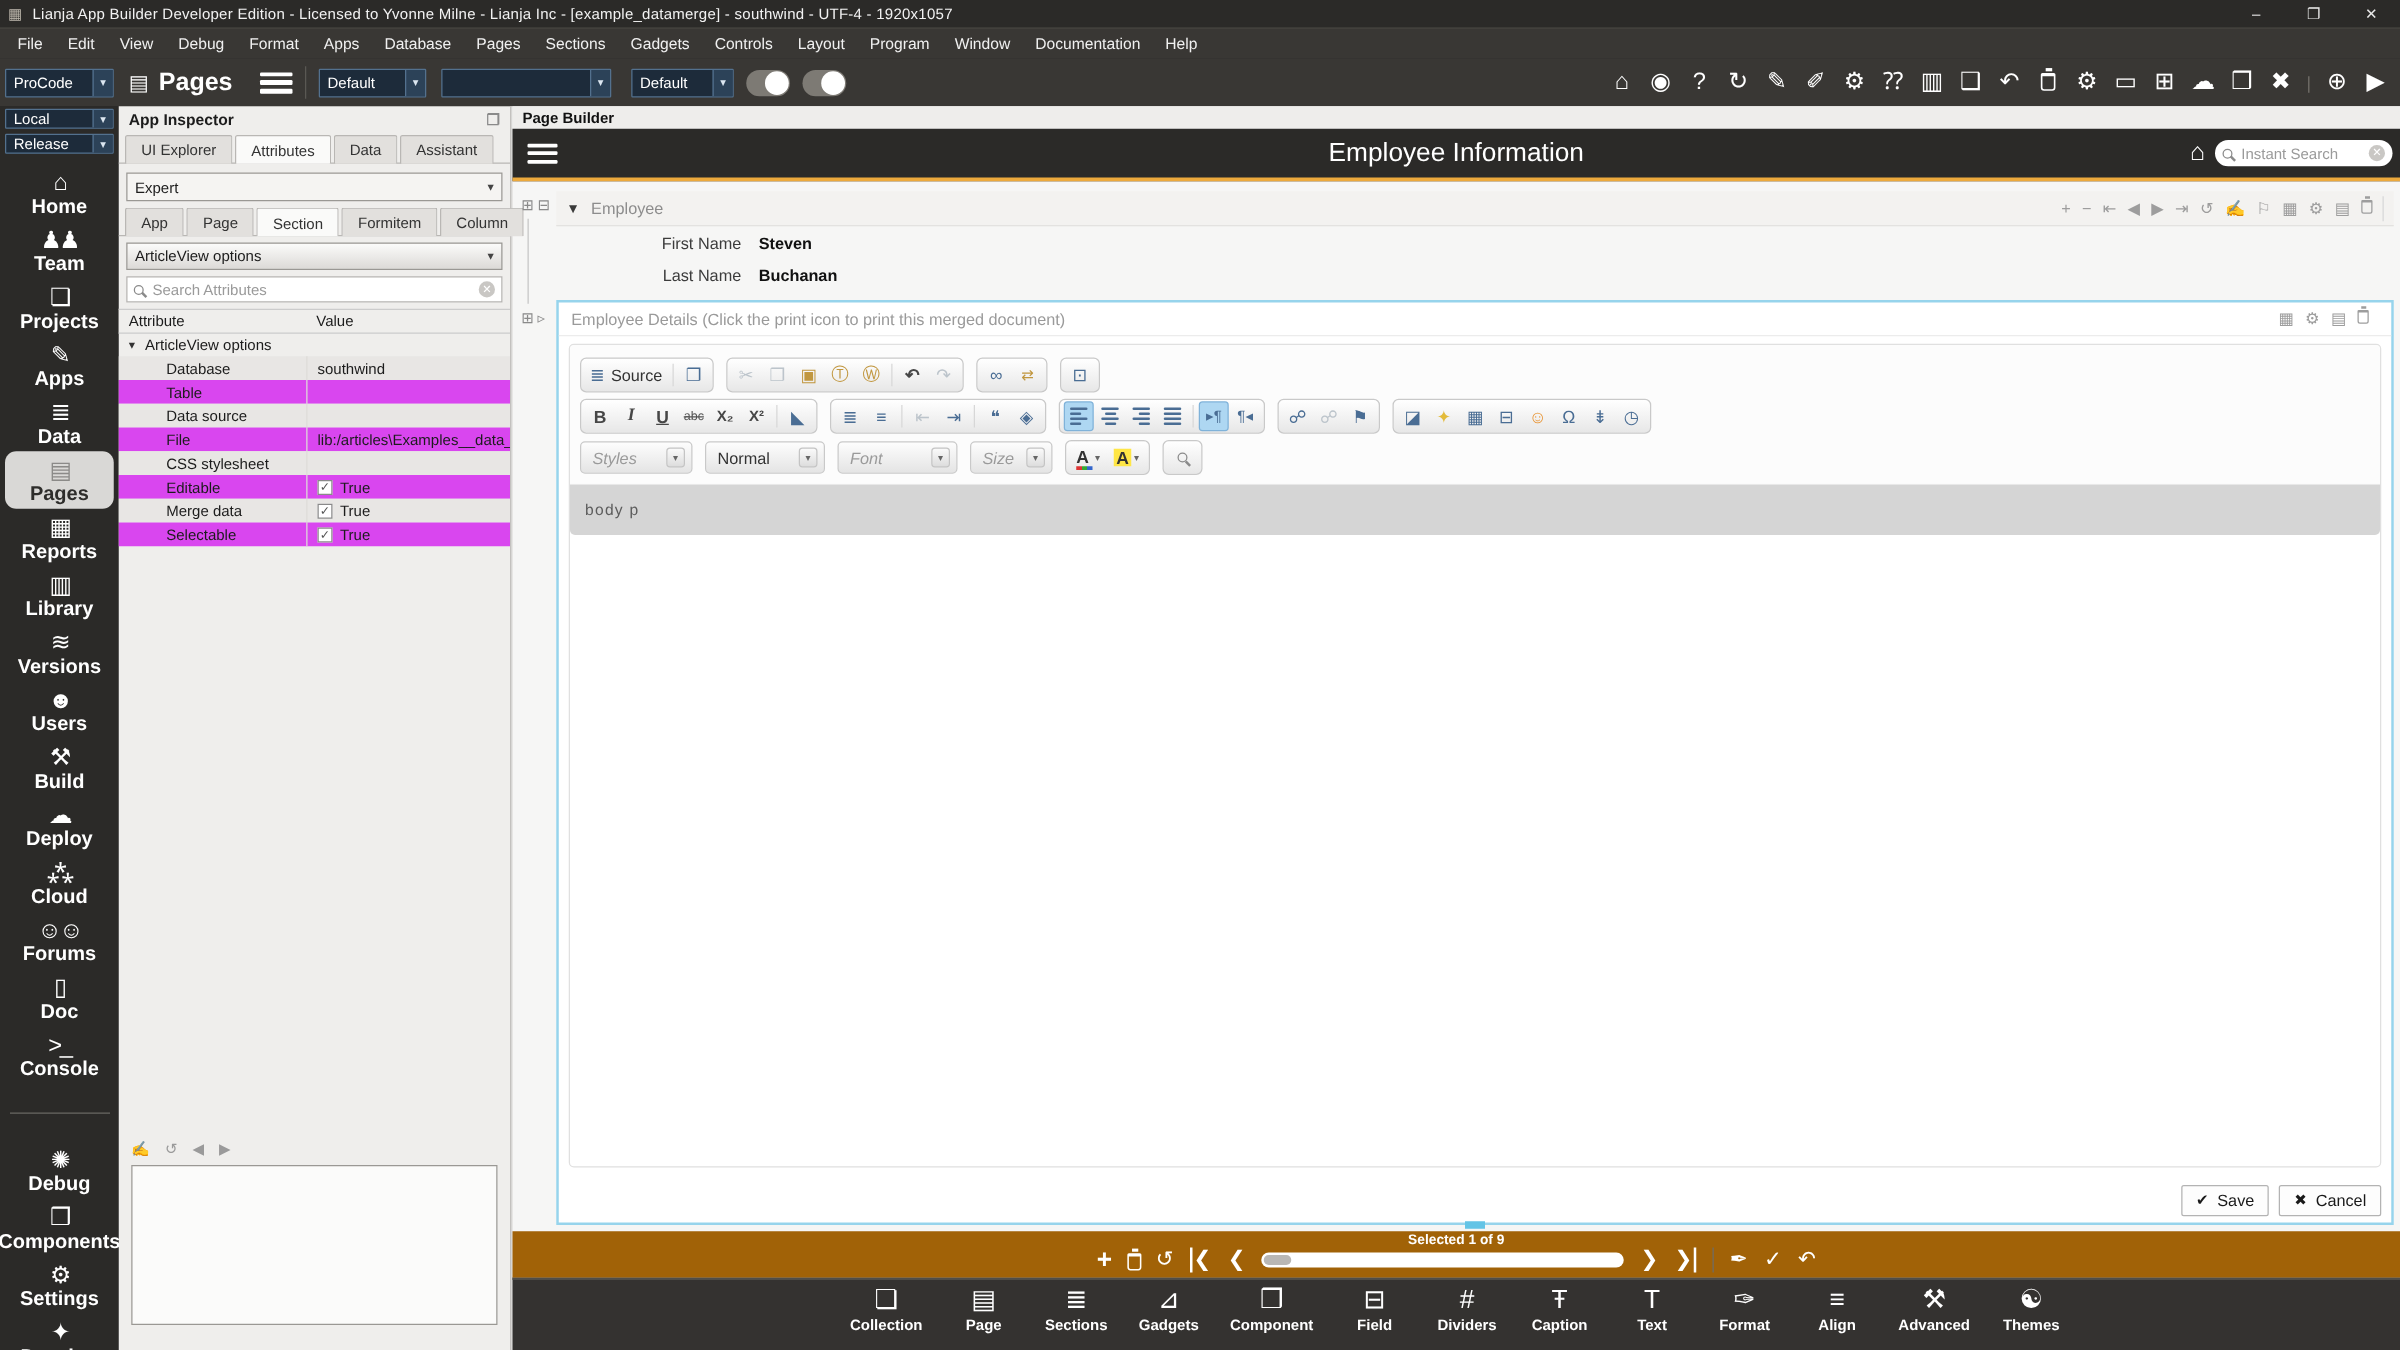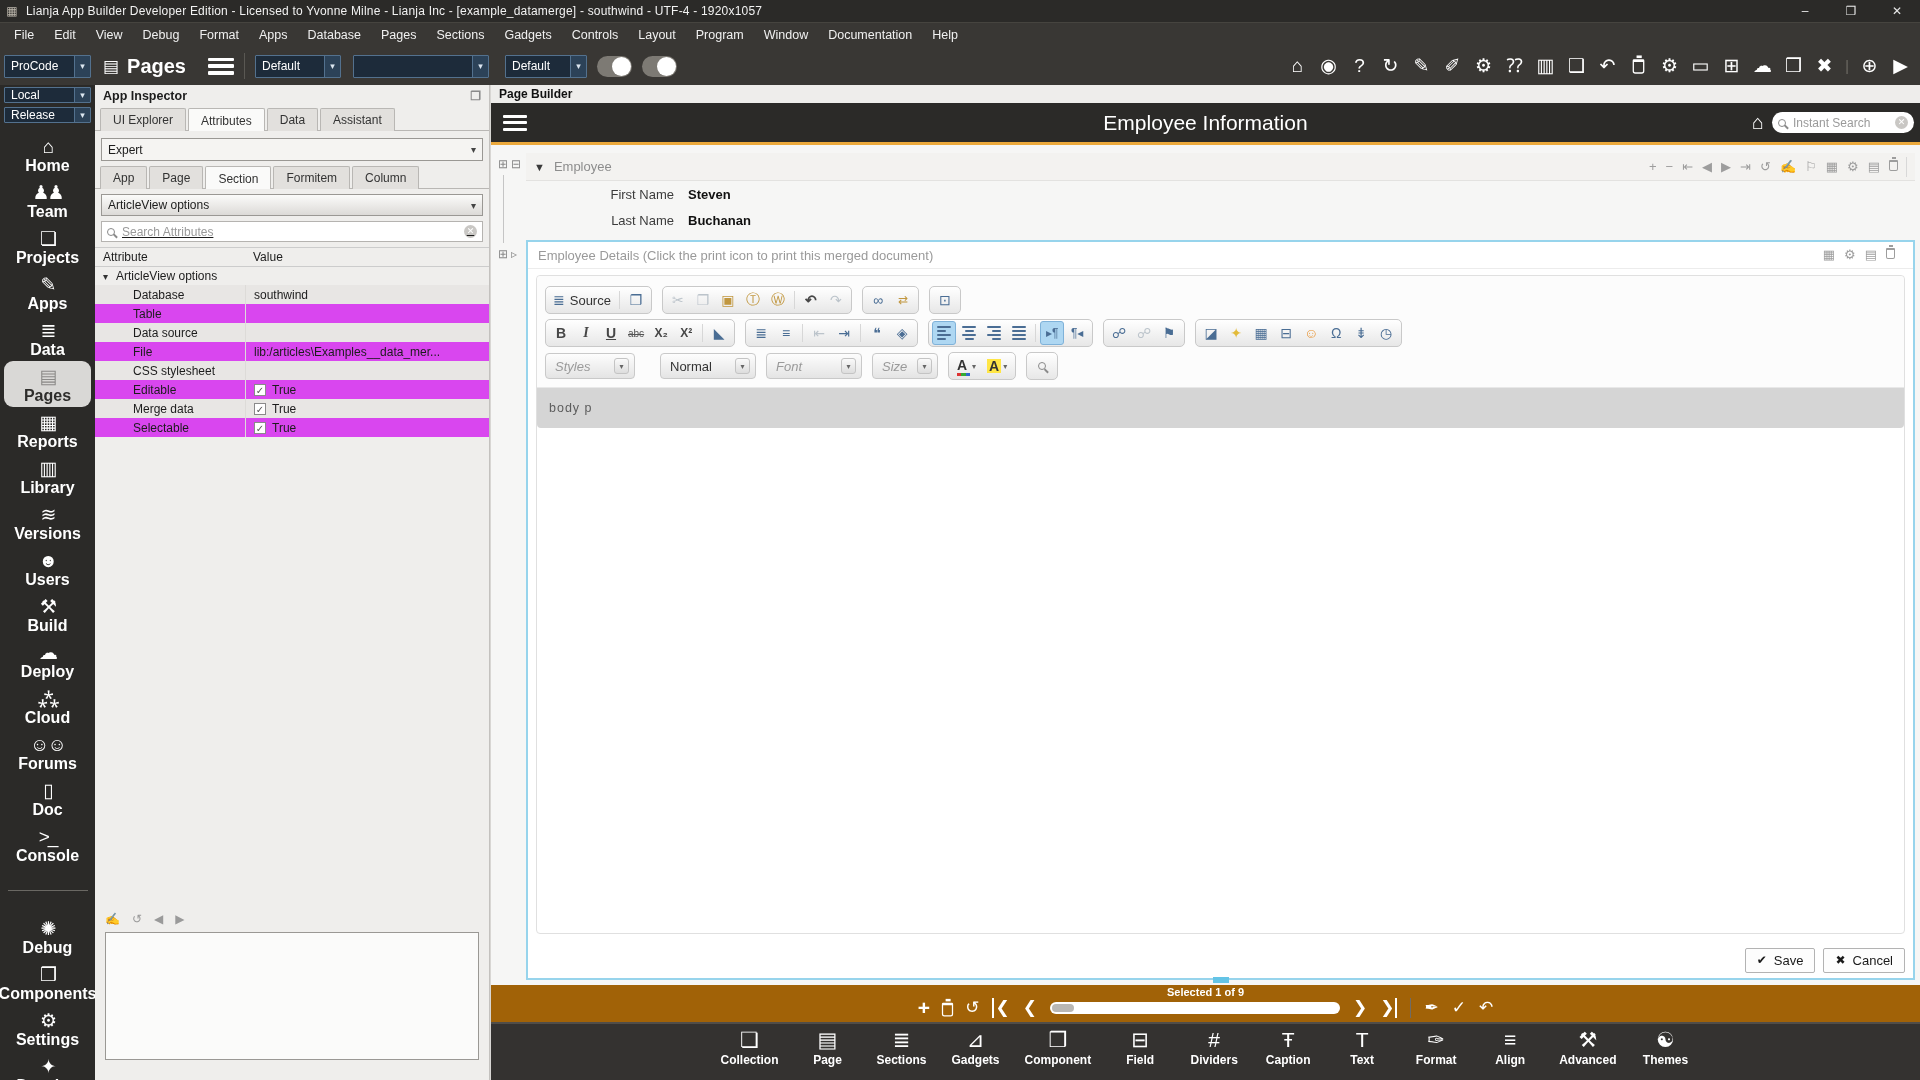--- a/index.html
+++ b/index.html
@@ -45,30 +45,30 @@
   .sidebar { width:95px; background:#2b2a28; display:flex; flex-direction:column; }
   .nav { margin-top:6px; }
   .nav-item { height:46px; display:flex; flex-direction:column; align-items:center; justify-content:center; color:#fff; }
   .nav-ico { font-size:19px; line-height:24px; letter-spacing:-2px; }
   .nav-lbl { font-size:16px; font-weight:bold; line-height:14px; }
   .nav-item.selected { background:#d9d8d6; border-radius:9px; margin:0 4px; color:#2e2d2b; }
   .nav-item.selected .nav-ico { color:#8b8a88; }
   .nav-div { height:1px; background:#6a6863; margin:3px 0; }
 
   
-  .inspector { width:395px; background:#efeeec; border-right:1px solid #c3c1be; display:flex; flex-direction:column; color:#1c1c1c; }
+  .inspector { width:314px; background:#efeeec; border-right:1px solid #c3c1be; display:flex; flex-direction:column; color:#1c1c1c; }
   .insp-title { display:flex; align-items:center; font-weight:bold; font-size:12.5px; padding:4px 8px 2px; }
   .insp-pop { margin-left:auto; color:#8a8a8a; font-size:12px; }
   .tabs { display:flex; padding-left:5px; border-bottom:1px solid #b9b7b4; margin-top:2px; }
   .tab { padding:4px 12px 3px; background:#e2e0dd; border:1px solid #b9b7b4; border-bottom:none; border-radius:2px 2px 0 0; margin-right:2px; font-size:12px; position:relative; top:1px; color:#333; }
   .tab.active { background:#fafaf9; padding-top:5px; top:1px; }
   .expert { margin:7px 6px 2px; height:23px; border:1px solid #9a9894; background:#f5f4f2; display:flex; align-items:center; justify-content:space-between; padding:0 6px; font-size:12px; }
   .expert .arr, .opts .arr { font-size:10px; color:#444; }
   .opts { margin:5px 6px 0; height:22px; border:1px solid #9a9894; background:linear-gradient(#fbfbfa,#dcdad7); display:flex; align-items:center; justify-content:space-between; padding:0 6px; font-size:12px; }
-  .search-row { margin:5px 6px; height:21px; background:#fff; border:1px solid #b5b3b0; display:flex; align-items:center; padding:0 5px;text-decoration:underline; }
+  .search-row { margin:5px 6px; height:21px; background:#fff; border:1px solid #b5b3b0; display:flex; align-items:center; padding:0 5px; }
   .mag { width:8px; height:8px; border:1.5px solid #8a8a8a; border-radius:50%; position:relative; display:inline-block; flex:none; }
   .mag::after { content:""; position:absolute; width:5px; height:1.5px; background:#8a8a8a; transform:rotate(45deg); right:-4px; bottom:-2px; }
   .ph { color:#9a9a9a; margin-left:7px; flex:1; }
   .clear-btn { width:13px; height:13px; border-radius:50%; background:#c9c7c4; color:#fff; font-size:9px; line-height:13px; text-align:center; }
   .attr-head { display:flex; border-top:1px solid #ccc; border-bottom:1px solid #ccc; height:20px; align-items:center; background:#efeeec; }
   .attr-head .c1 { width:150px; padding-left:8px; }
   .attr-head .c2 { padding-left:8px; }
   .group-row { height:18px; display:flex; align-items:center; padding-left:8px; gap:8px; font-size:12px; }
   .group-row .gc { font-size:10px; color:#333; }
   .attr-row { display:flex; height:19px; align-items:center; background:#d946ef; }
@@ -128,21 +128,21 @@
   .g-orange { color:#e8912d; }
   .g-yellow { color:#e3bb3a; }
   .alico { width:14px; display:flex; flex-direction:column; gap:2px; }
   .alico b { height:2px; background:#4a6d94; border-radius:1px; }
   .al-l b:nth-child(2), .al-l b:nth-child(4) { width:65%; align-self:flex-start; }
   .al-c b:nth-child(2), .al-c b:nth-child(4) { width:65%; align-self:center; }
   .al-r b:nth-child(2), .al-r b:nth-child(4) { width:65%; align-self:flex-end; }
   .ed-drop { display:flex; align-items:center; justify-content:space-between; background:linear-gradient(#fdfdfd,#e4e4e4); border:1px solid #c9c9c9; border-radius:4px; height:26px; padding:0 5px 0 9px; font-size:13px; color:#333; }
   .ed-drop .darr { width:15px; height:16px; background:linear-gradient(#fafafa,#ddd); border:1px solid #c4c4c4; border-radius:3px; font-size:8px; color:#666; display:flex; align-items:center; justify-content:center; margin-left:6px; }
   .ed-drop.muted .dlabel { color:#9a9a9a; font-style:italic; }
-  .w-styles { width:90px; } .w-format { width:96px;margin-left:15px; } .w-font { width:96px; } .w-size { width:66px; }
+  .w-styles { width:90px; } .w-format { width:96px; } .w-font { width:96px; } .w-size { width:66px; }
   .colorbtn { display:flex; align-items:center; gap:2px; padding:0 4px; }
   .colorbtn .A { font-weight:bold; color:#333; font-size:14px; line-height:14px; }
   .colorbtn .bar { display:block; width:13px; height:3px; background:linear-gradient(90deg,#d33 33%,#3a3 33% 66%,#36c 66%); }
   .colorbtn.bg .A { background:#ffe646; padding:0 2px; }
   .colorbtn .darr2 { font-size:8px; color:#666; }
   .ed-content { flex:1; padding:13px 12px; font-size:15px; color:#1a1a1a; min-height:0; }
   .caret { display:inline-block; width:1px; height:15px; background:#222; vertical-align:-2px; margin-left:1px; }
   .ed-path { height:40px; background:#d5d5d5; color:#5c5c5c; font-size:12.5px; display:flex; align-items:center; padding:0 12px; border-radius:0 0 4px 4px; letter-spacing:1px; flex:none; }
   .card-foot { height:36px; display:flex; align-items:center; justify-content:flex-end; gap:8px; padding:0 8px; flex:none; }
   .btn { height:25px; border:1px solid #b3b3b3; background:#fdfdfd; border-radius:2px; font-size:13px; display:flex; align-items:center; gap:7px; padding:0 11px; color:#1a1a1a; }

